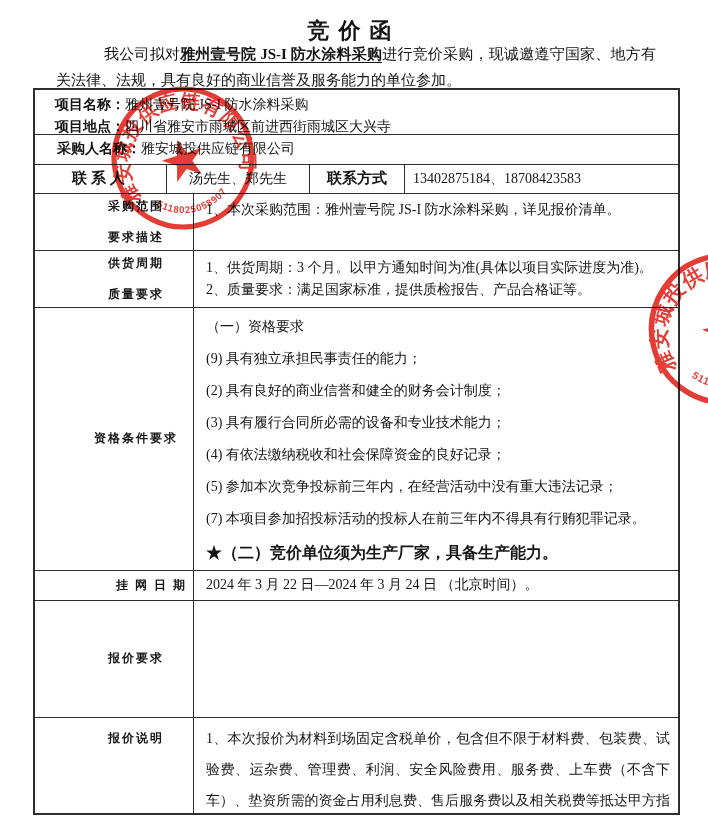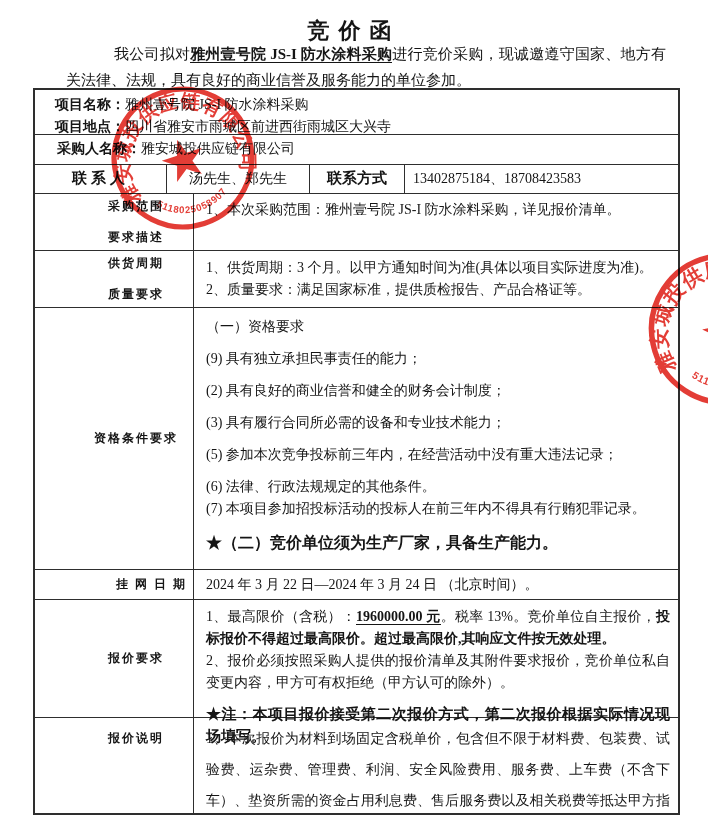--- a/index.html
+++ b/index.html
@@ -6,21 +6,21 @@
   html,body { background:#ffffff; }
   .page{
     position:relative; width:708px; height:830px; background:#ffffff;
     overflow:hidden; font-family:"Liberation Serif", serif; color:#151515;
   }
   .doc-title{
     position:absolute; top:16px; left:0; width:100%;
     text-align:center; font-size:22px; font-weight:bold; letter-spacing:9px;
   }
   .intro{
-    position:absolute; left:66px; top:41px; width:600px;
+    position:absolute; left:56px; top:41px; width:600px;
     font-size:15px; line-height:26px; text-align:justify; text-indent:48px;
   }
   .u{ border-bottom:1.6px solid #151515; }
   .b{ font-weight:bold; }
   .table{
     position:absolute; left:33px; top:88px; width:647px; height:727px;
     border:2px solid #2e2e2e; display:flex; flex-direction:column;
     font-size:14px;
   }
   .row{ display:flex; border-bottom:1.5px solid #2e2e2e; }
@@ -125,41 +125,36 @@
       </div>
     </div>
 
     <div class="row r6">
       <div class="lab">资格条件要求</div>
       <div class="val">
         <div class="q-line">（一）资格要求</div>
         <div class="q-line">(9) 具有独立承担民事责任的能力；</div>
         <div class="q-line">(2) 具有良好的商业信誉和健全的财务会计制度；</div>
         <div class="q-line">(3) 具有履行合同所必需的设备和专业技术能力；</div>
+        <div class="q-line">(4) 有依法缴纳税收和社会保障资金的良好记录；</div>
         <div class="q-line">(5) 参加本次竞争投标前三年内，在经营活动中没有重大违法记录；</div>
-        <div class="q-line tight">(6) 法律、行政法规规定的其他条件。</div>
         <div class="q-line tight">(7) 本项目参加招投标活动的投标人在前三年内不得具有行贿犯罪记录。</div>
         <div class="q-star">★（二）竞价单位须为生产厂家，具备生产能力。</div>
       </div>
     </div>
 
     <div class="row r7">
       <div class="lab" style="letter-spacing:7px;padding-left:36px;">挂网日期</div>
       <div class="val">
         <div>2024 年 3 月 22 日—2024 年 3 月 24 日 （北京时间）。</div>
       </div>
     </div>
 
     <div class="row r8">
       <div class="lab">报价要求</div>
-      <div class="val">
-        <div><span>1、最高限价（含税）：</span><span class="u b">1960000.00 元</span><span>。税率 13%。竞价单位自主报价，</span><span class="b">投标报价不得超过最高限价。超过最高限价,其响应文件按无效处理。</span></div>
-        <div>2、报价必须按照采购人提供的报价清单及其附件要求报价，竞价单位私自变更内容，甲方可有权拒绝（甲方认可的除外）。</div>
-        <div class="star-note">★注：本项目报价接受第二次报价方式，第二次报价根据实际情况现场填写。</div>
-      </div>
     </div>
 
     <div class="row r9">
       <div class="lab">报价说明</div>
       <div class="val">1、本次报价为材料到场固定含税单价，包含但不限于材料费、包装费、试验费、运杂费、管理费、利润、安全风险费用、服务费、上车费（不含下车）、垫资所需的资金占用利息费、售后服务费以及相关税费等抵达甲方指定地点的所有费用）。不论任何</div>
     </div>
 
   </div>
 
   <svg class="seal seal-1" viewBox="0 0 200 200">

